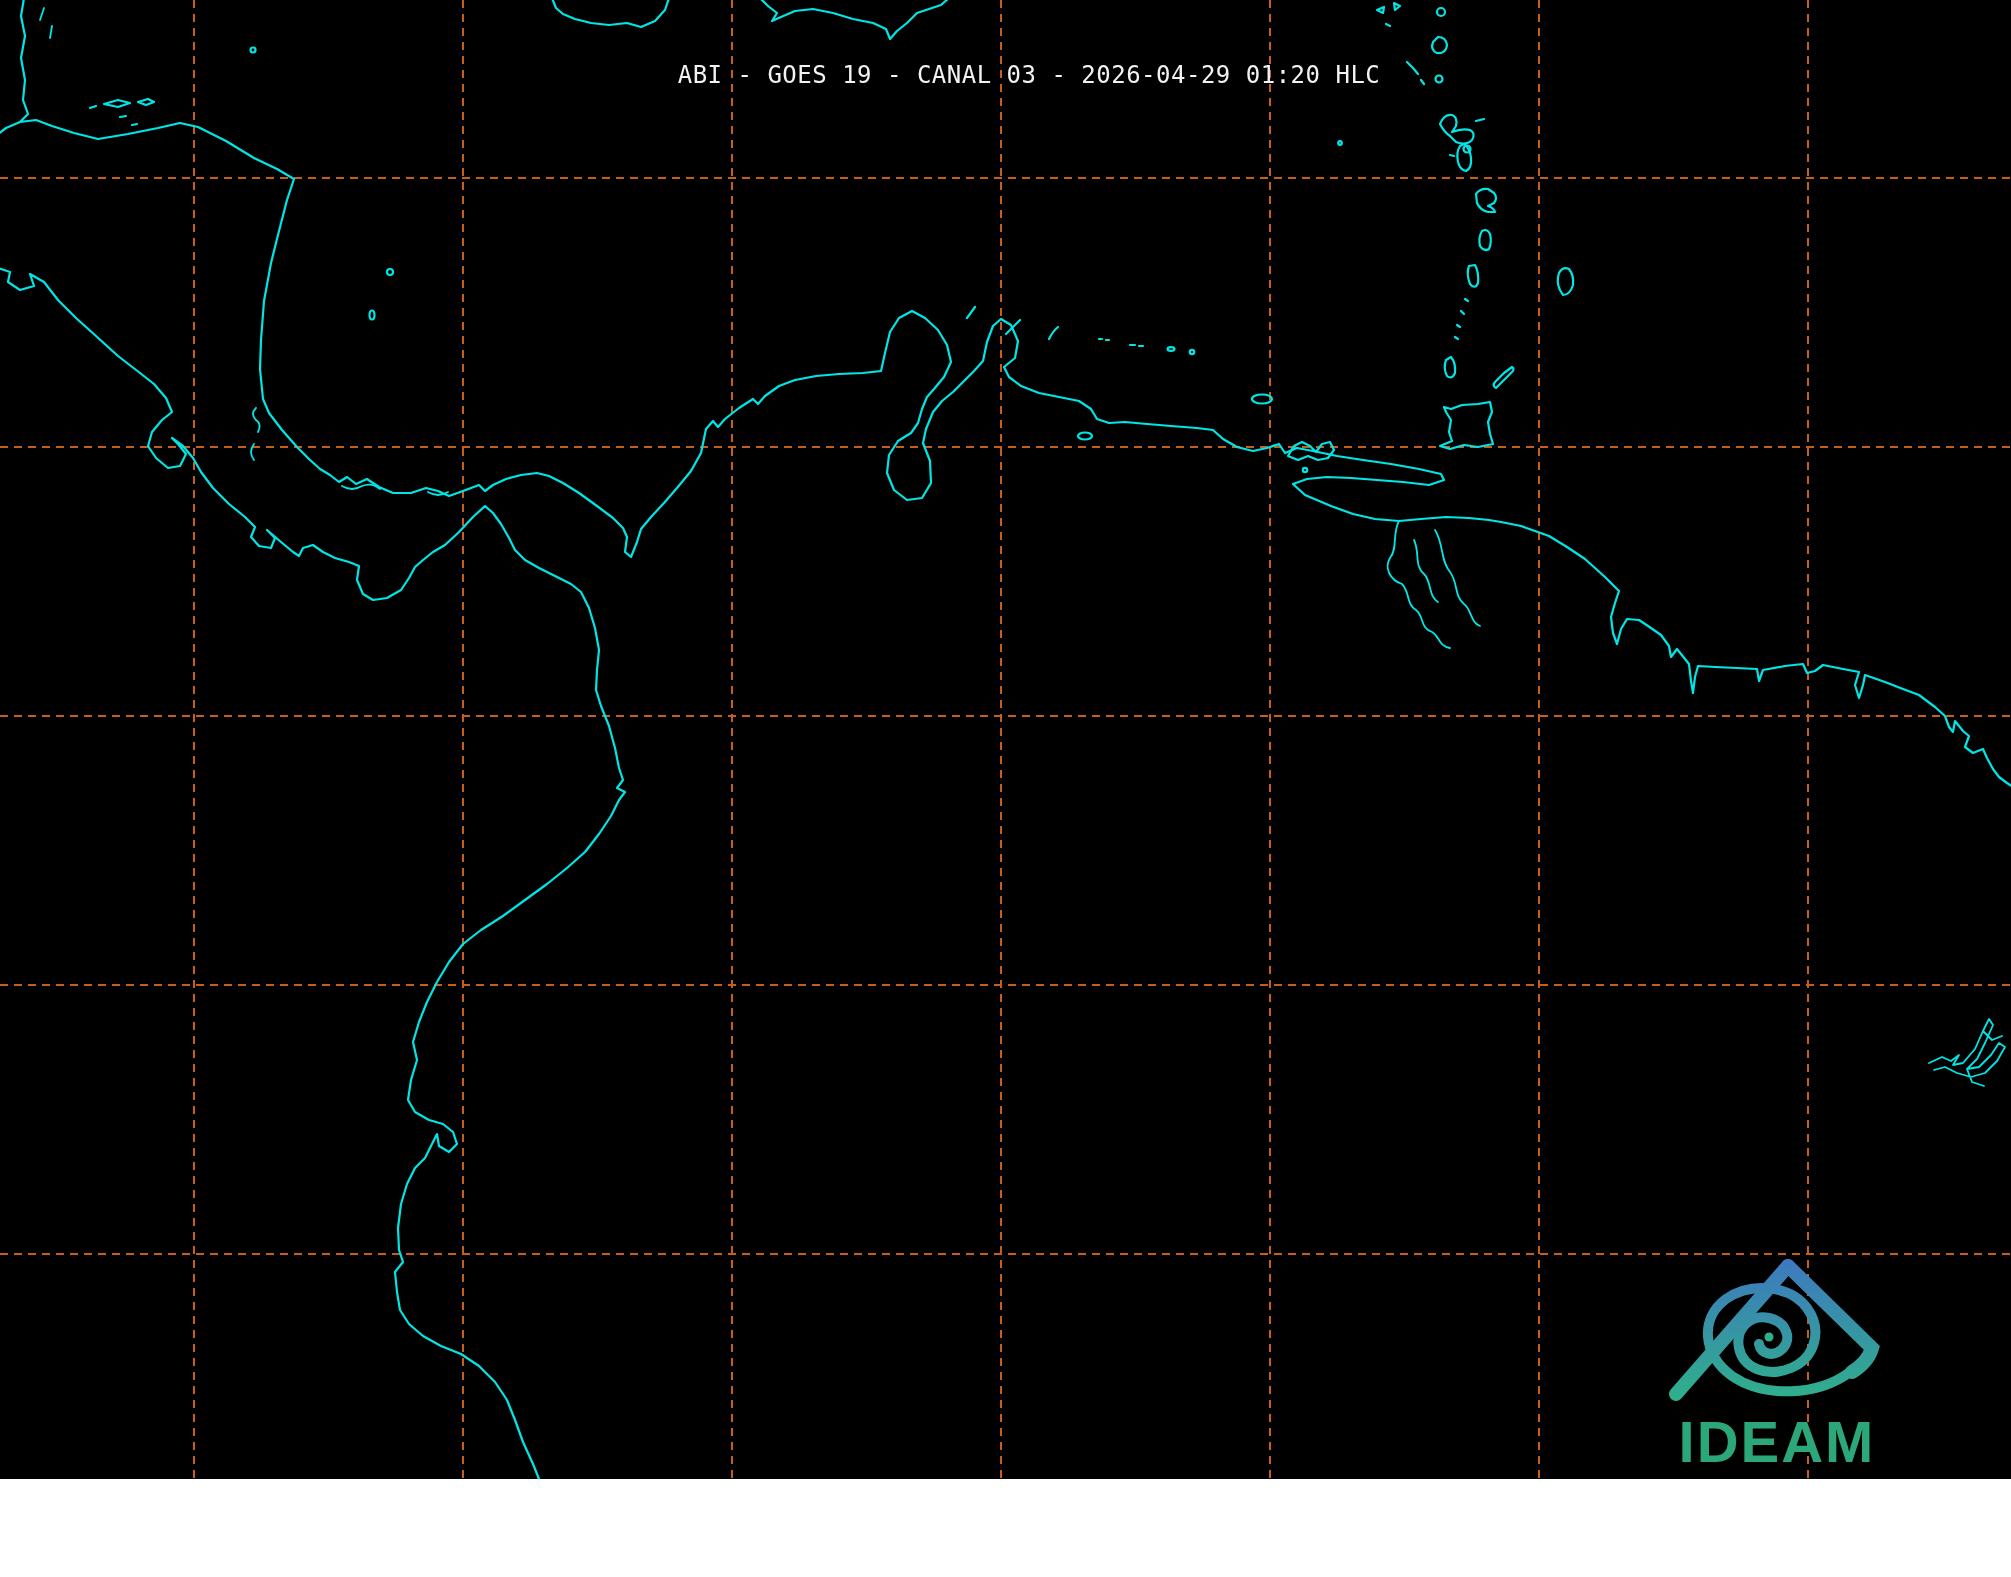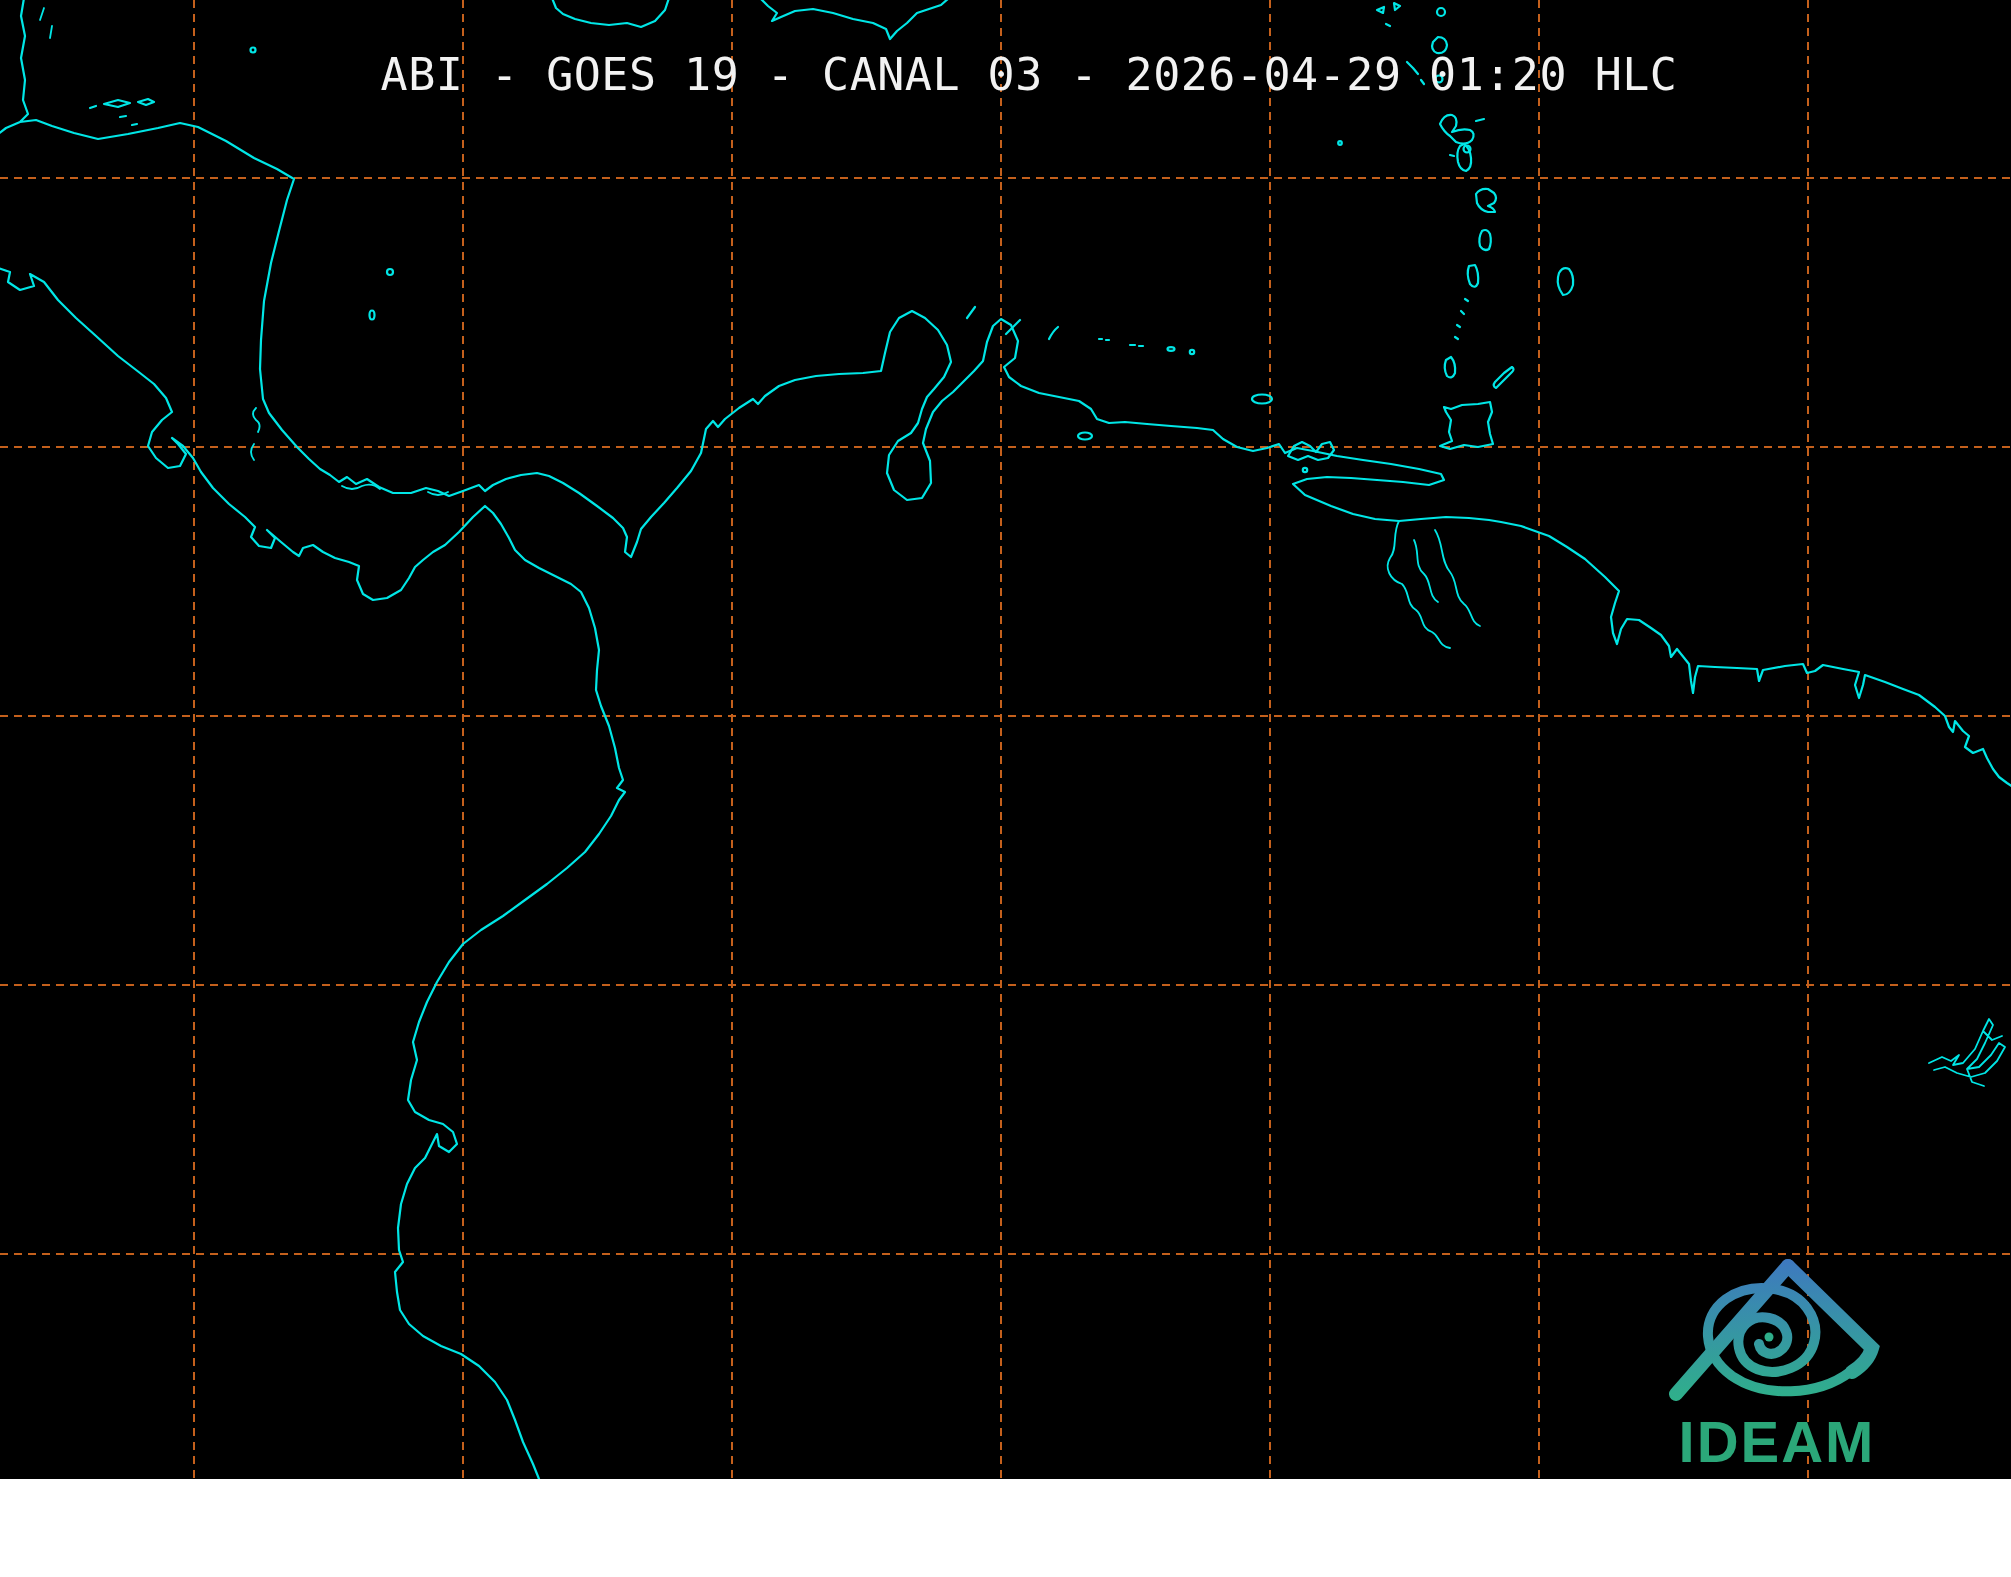--- a/index.html
+++ b/index.html
@@ -1,20 +1,20 @@
 <!DOCTYPE html>
 <html><head>
 <meta charset="utf-8">
 <style>
   html,body{margin:0;padding:0;width:2011px;height:1577px;overflow:hidden;background:#ffffff;}
   .stage{position:relative;width:2011px;height:1577px;background:#ffffff;font-family:"DejaVu Sans Mono",monospace;}
   .map{position:absolute;left:0;top:0;width:2011px;height:1479px;background:#000;}
   .map svg{position:absolute;left:0;top:0;width:100%;height:100%;display:block;}
   .title{position:absolute;left:1029px;top:58px;transform:translateX(-50%);white-space:nowrap;
-         color:#f2f2f2;font-size:45px;line-height:34px;letter-spacing:0.5px;font-family:"DejaVu Sans Mono",monospace;}
+         color:#f2f2f2;font-size:24px;line-height:34px;letter-spacing:0.5px;font-family:"DejaVu Sans Mono",monospace;}
   .footer{position:absolute;left:0;top:1479px;width:2011px;height:98px;background:#ffffff;}
 </style>
 </head>
 <body>
 
 <div class="stage">
 
   <div class="map">
     <svg viewBox="0 0 2011 1479" preserveAspectRatio="none">
       <defs>

